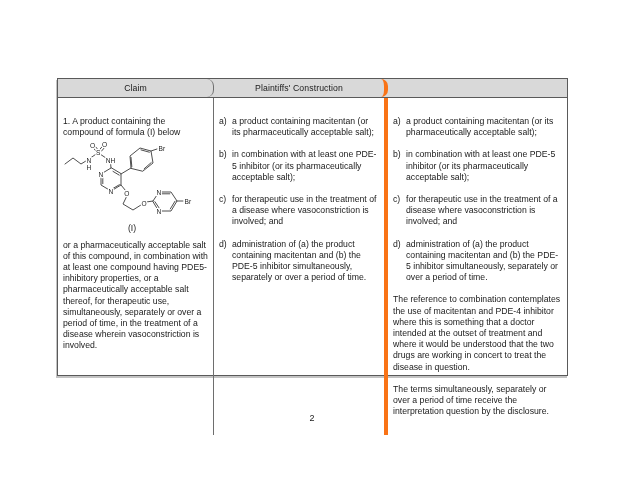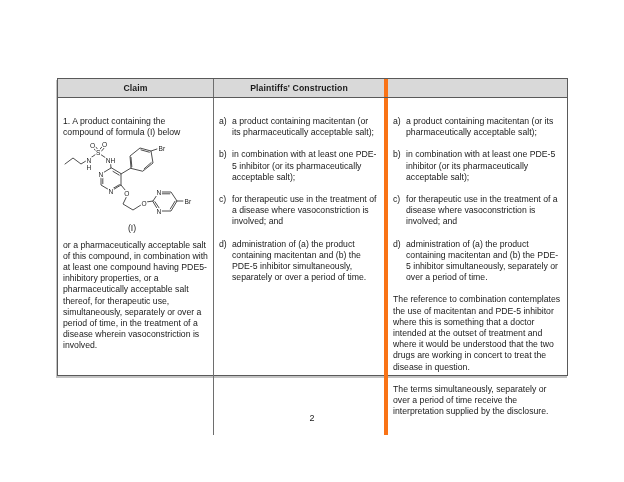--- a/index.html
+++ b/index.html
@@ -12,21 +12,21 @@
   .tbl{
     position:absolute;left:57px;top:78px;width:511px;height:298px;
     border:1px solid #5a5a5a;box-sizing:border-box;
     display:flex;flex-direction:column;
     box-shadow:-1px 2px 0 rgba(145,145,145,.55);
     background:#fff;
   }
   .thead{display:flex;flex:none;height:18px;background:#d9d9d9;border-bottom:1px solid #5a5a5a;}
   .th{
     box-sizing:border-box;display:flex;align-items:center;justify-content:center;
-    font-weight:bold;font-size:8.7px;letter-spacing:.1px;
+    font-weight:normal;font-size:8.7px;letter-spacing:.1px;border-radius:7px;
   }
   .tbody{display:flex;flex:1;}
   .td{box-sizing:border-box;padding:18px 5px;font-size:8.7px;line-height:11.2px;}
   .c1{width:156px;border-right:1px solid #6e6e6e;}
   .c2{width:174px;border-right:4px solid #f97316;}
   .c3{width:179px;}
   .para{margin:0 0 11px 0;}
   .para:last-child{margin-bottom:0;}
   .item{display:flex;margin-bottom:11px;}
   .item .lbl{flex:none;width:13px;}
@@ -145,21 +145,21 @@
           <span class="txt">in combination with at least one PDE-5 inhibitor (or its pharmaceutically acceptable salt);</span>
         </div>
         <div class="item">
           <span class="lbl">c)</span>
           <span class="txt">for therapeutic use in the treatment of a disease where vasoconstriction is involved; and</span>
         </div>
         <div class="item">
           <span class="lbl">d)</span>
           <span class="txt">administration of (a) the product containing macitentan and (b) the PDE-5 inhibitor simultaneously, separately or over a period of time.</span>
         </div>
-        <div class="para">The reference to combination contemplates the use of macitentan and PDE-5 inhibitor where this is something that a doctor intended at the outset of treatment and where it would be understood that the two drugs are working in concert to treat the disease in question.</div>
-        <div class="para">The terms simultaneously, separately or over a period of time receive the interpretation supplied by the disclosure.</div>
+        <div class="para">The reference to combination contemplates the use of macitentan and PDE-4 inhibitor where this is something that a doctor intended at the outset of treatment and where it would be understood that the two drugs are working in concert to treat the disease in question.</div>
+        <div class="para">The terms simultaneously, separately or over a period of time receive the interpretation question by the disclosure.</div>
       </div>
 
     </div>
   </div>
 
   <div class="page-number">2</div>
 </div>
 
 </body></html>

